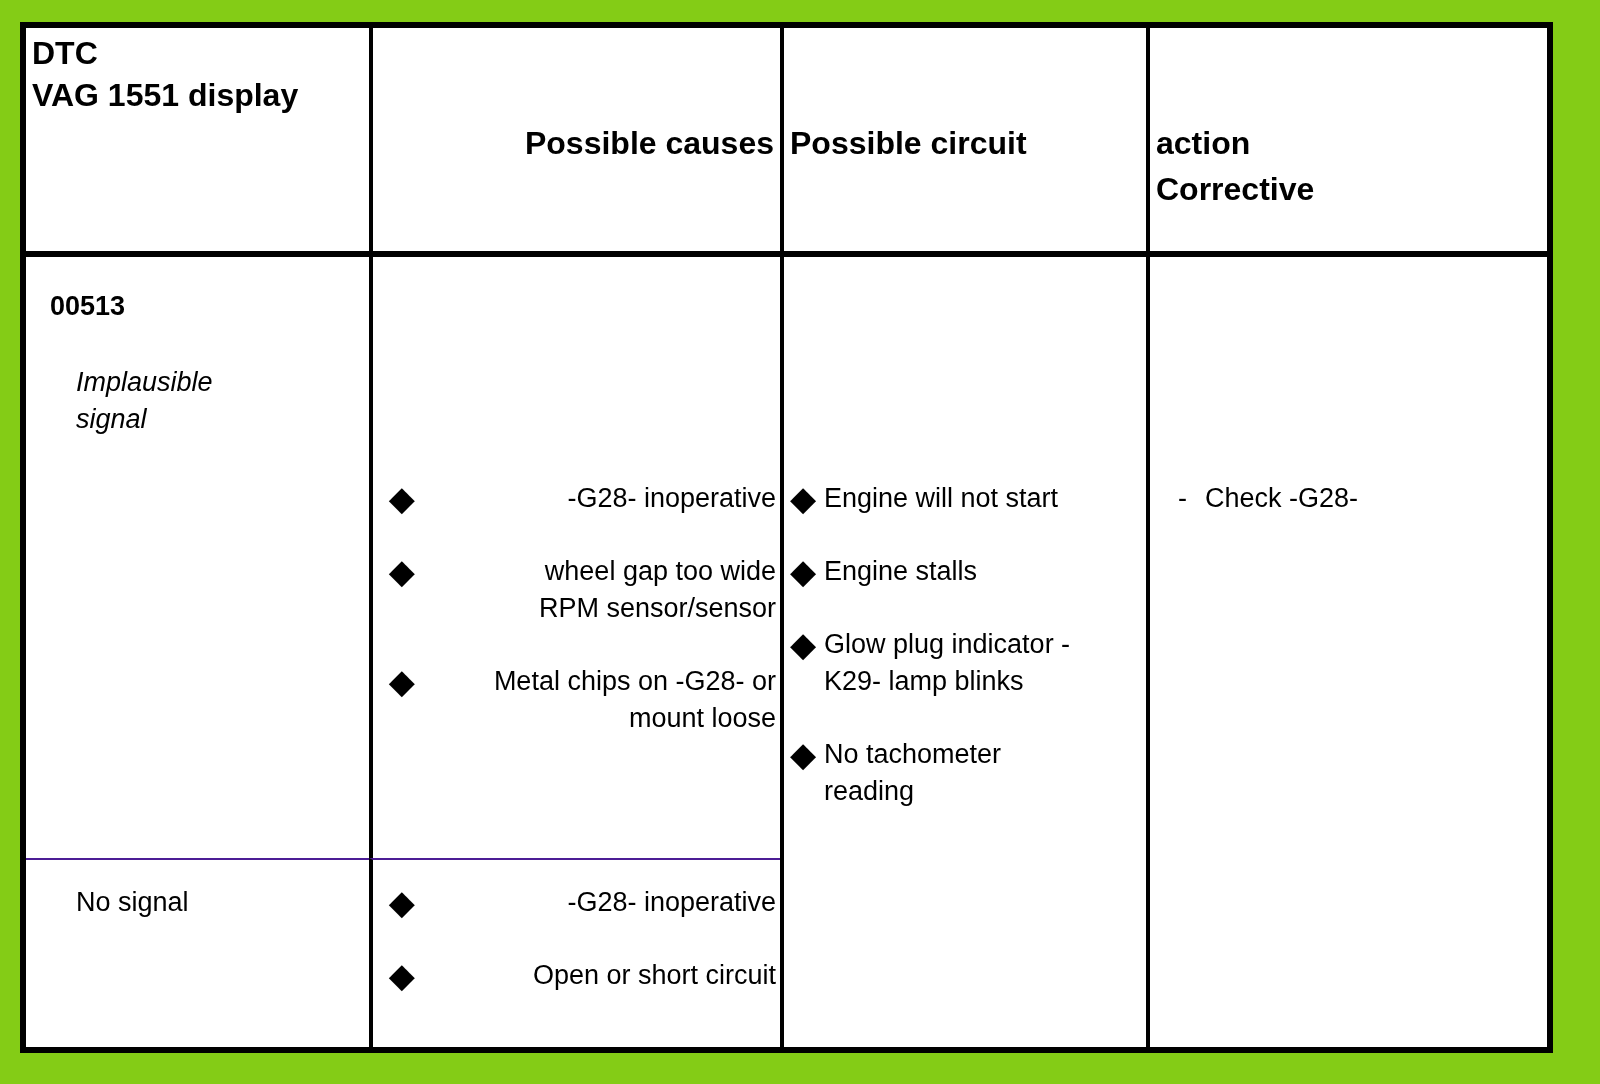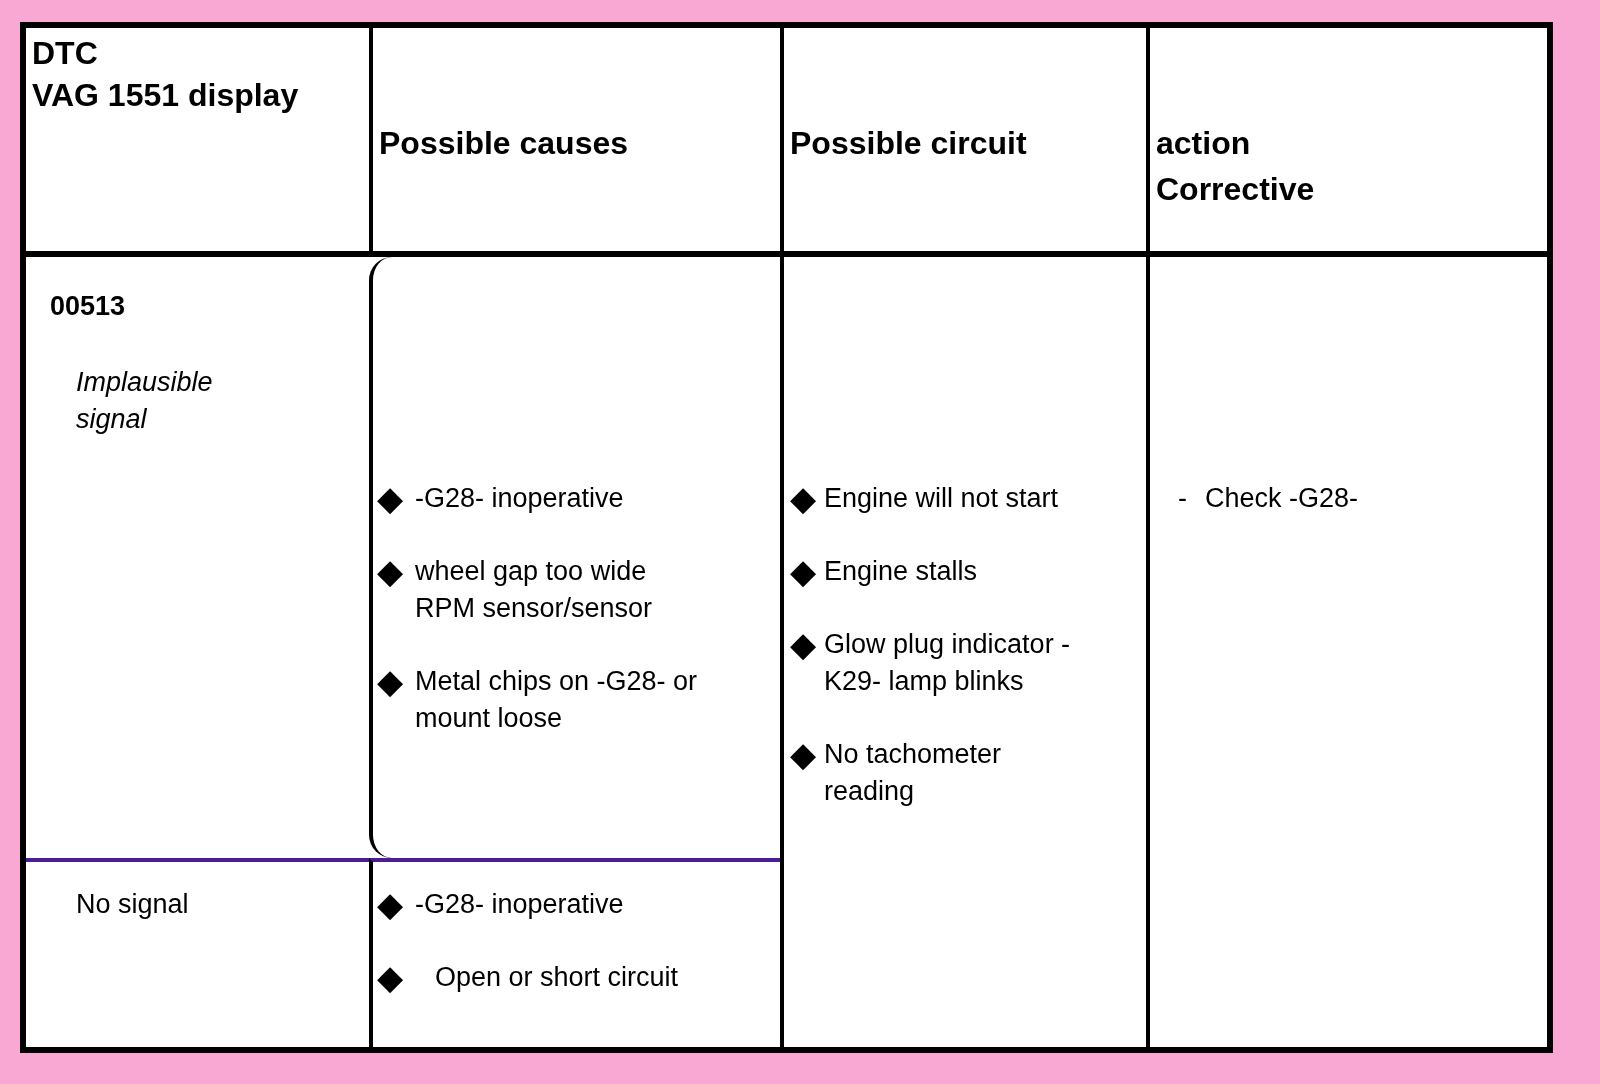--- a/index.html
+++ b/index.html
@@ -9,48 +9,48 @@
     width: 1600px;
     height: 1084px;
     font-family: "Liberation Sans", sans-serif;
     color: #000000;
     -webkit-font-smoothing: antialiased;
   }
   .page {
     position: relative;
     width: 1600px;
     height: 1084px;
-    background: #f9a8d4;
+    background: #84cc16;
   }
   .tbl {
     position: absolute;
     left: 20px;
     top: 22px;
     display: grid;
     grid-template-columns: 343px 411px 366px 401px;
     grid-template-rows: 229px 601px 189px;
     border: 6px solid #000000;
     background: #ffffff;
   }
   .cell {
     box-sizing: border-box;
     overflow: hidden;
     font-size: 27px;
     line-height: 37px;
   }
   .bl { border-left: 4px solid #000000; }
   .hdr { border-bottom: 6px solid #000000; font-size: 32px; font-weight: bold; line-height: 42px; }
-  .divtop { border-top: 4px solid #4c1d95; }
+  .divtop { border-top: 2px solid #4c1d95; }
 
   .c1 { grid-column: 1; }
-  .c2 { grid-column: 2; }
+  .c2 { grid-column: 2; text-align: right; }
   .c3 { grid-column: 3; }
   .c4 { grid-column: 4; }
   .r1 { grid-row: 1; }
-  .r2 { grid-row: 2; border-radius: 23px; }
+  .r2 { grid-row: 2; }
   .r3 { grid-row: 3; }
   .rspan { grid-row: 2 / span 2; }
 
   .hdr-c1 { padding: 4px 8px 0 6px; }
   .vag-label { }
   .hlow { padding: 92px 6px 0 6px; }
   .hlow div { line-height: 46px; }
 
   .display-cell { padding: 31px 8px 0 24px; }
   .code { font-weight: bold; }

